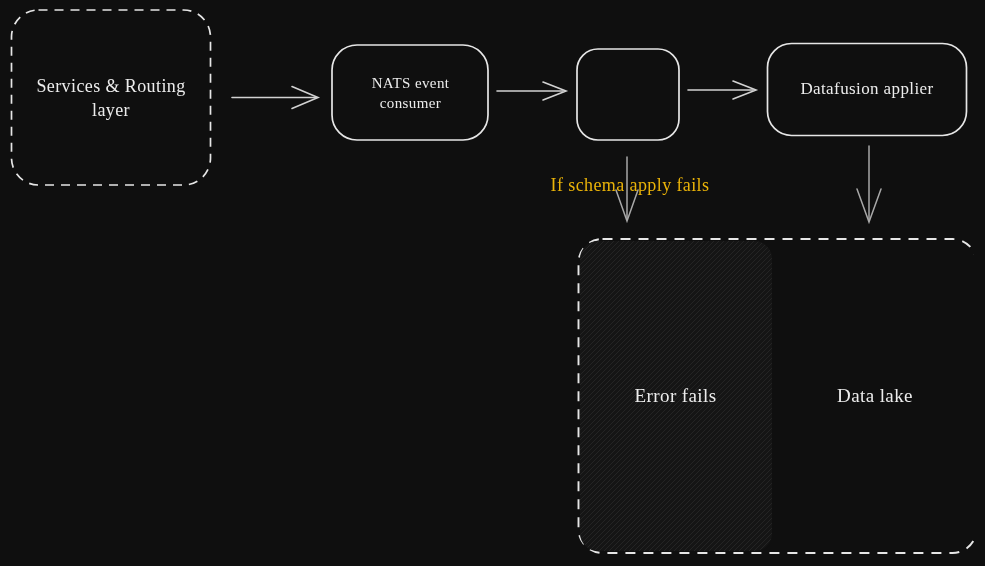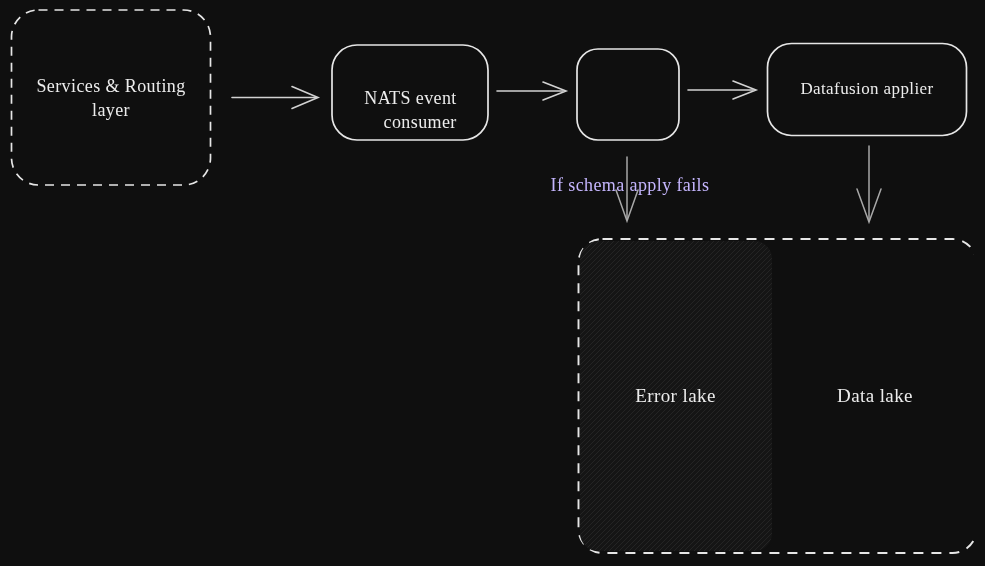--- a/index.html
+++ b/index.html
@@ -30,24 +30,24 @@
     align-items: center;
     justify-content: center;
     text-align: center;
     white-space: pre-line;
     color: #ececec;
     letter-spacing: 0.4px;
     line-height: 1.35;
     pointer-events: none;
   }
   .label-services   { left: 11px;  top: 10px;  width: 200px; height: 176px; font-size: 18px; }
-  .label-nats       { left: 332px; top: 62px;  width: 157px; height: 96px;  font-size: 18px; text-align: right; }
+  .label-nats       { left: 332px; top: 45px;  width: 157px; height: 96px;  font-size: 15px; }
   .label-schema     { left: 577px; top: 49px;  width: 102px; height: 92px;  font-size: 18px; }
   .label-datafusion { left: 762px; top: 43px;  width: 210px; height: 93px;  font-size: 17px; }
-  .label-edge       { left: 518px; top: 170px; width: 224px; height: 30px;  font-size: 18px; color: #c4b5fd; }
+  .label-edge       { left: 518px; top: 170px; width: 224px; height: 30px;  font-size: 18px; color: #eab308; }
   .label-error-lake { left: 578px; top: 239px; width: 195px; height: 314px; font-size: 19px; }
   .label-data-lake  { left: 773px; top: 239px; width: 204px; height: 314px; font-size: 19px; text-align: right; }
 </style>
 </head>
 <body>
 
 <div class="canvas">
 
   <svg class="shapes-svg" viewBox="0 0 985 566" xmlns="http://www.w3.org/2000/svg">
     <defs>
@@ -99,16 +99,16 @@
 layer</div>
 
   <div class="label label-nats">NATS event
 consumer</div>
 
 
   <div class="label label-datafusion">Datafusion applier</div>
 
   <div class="label label-edge">If schema apply fails</div>
 
-  <div class="label label-error-lake">Error lake</div>
+  <div class="label label-error-lake">Error fails</div>
 
   <div class="label label-data-lake">Data lake</div>
 </div>
 
 </body></html>

